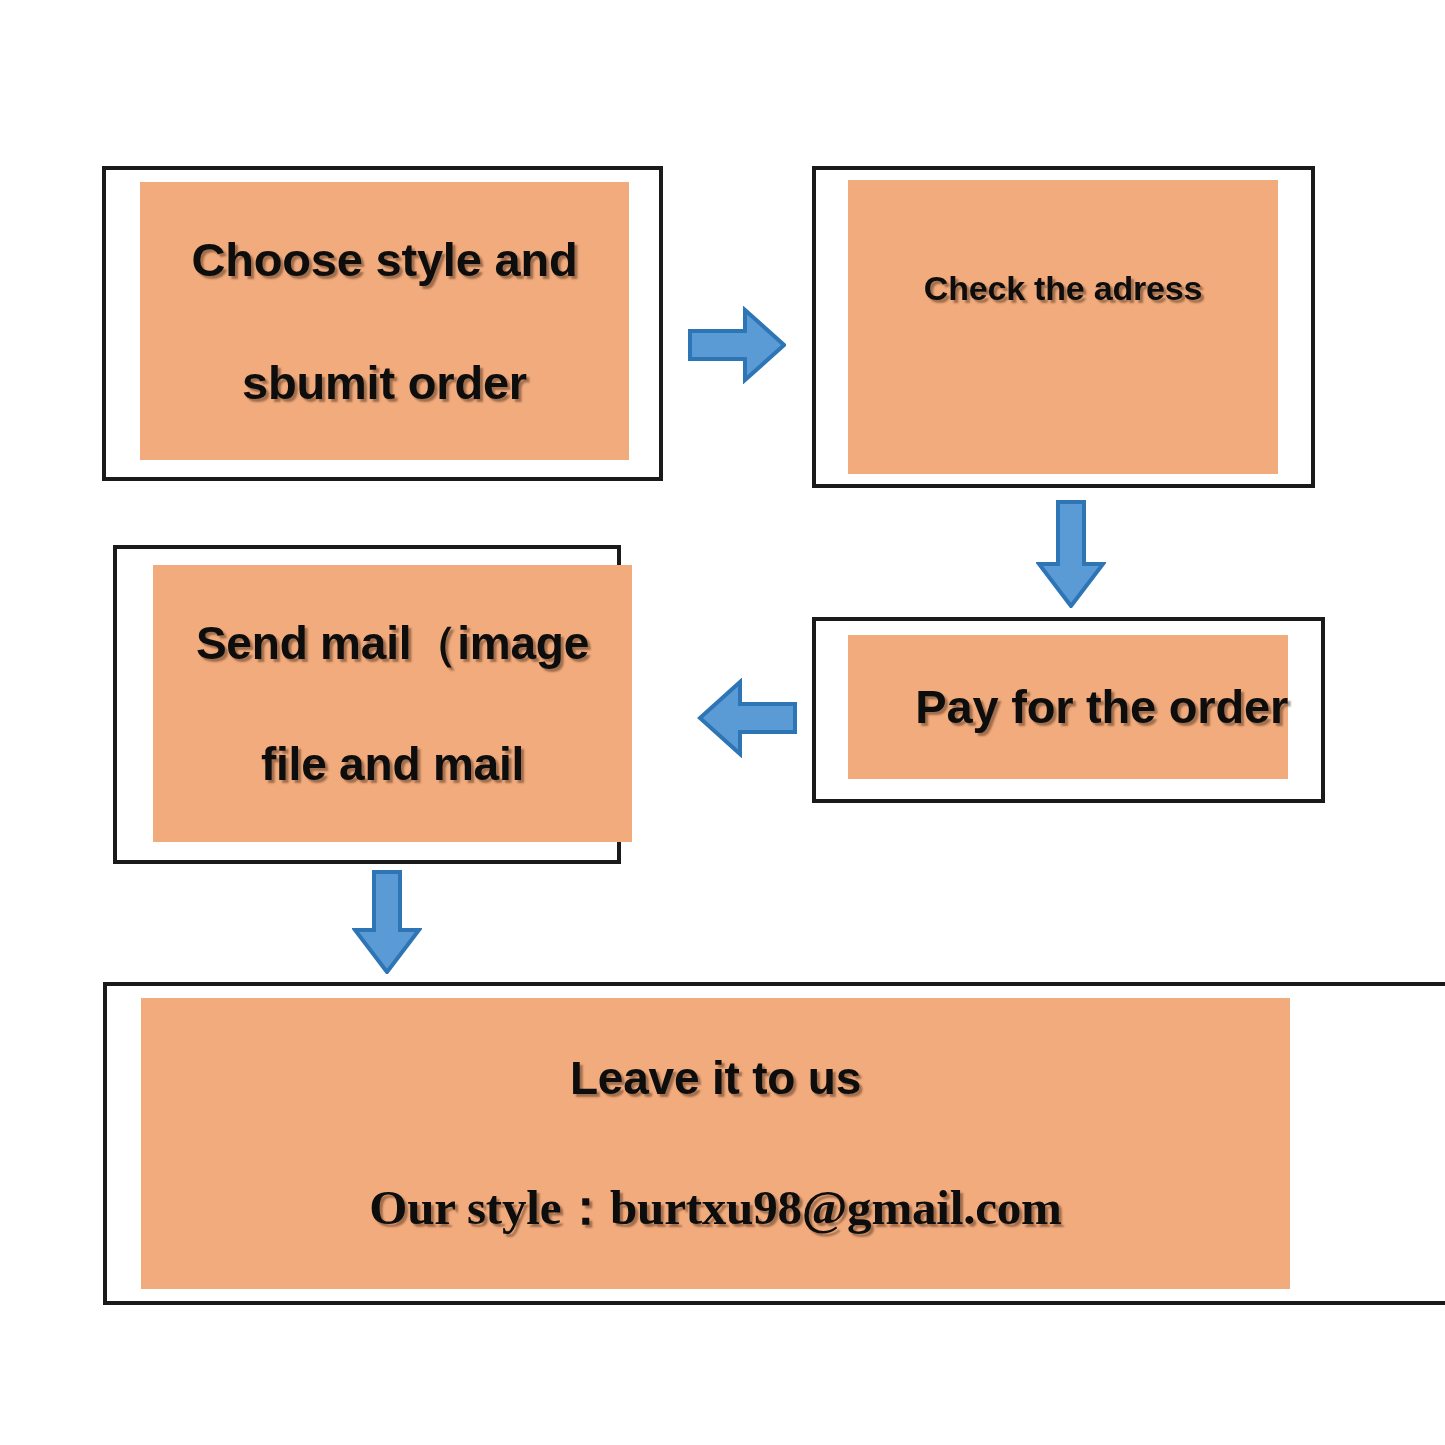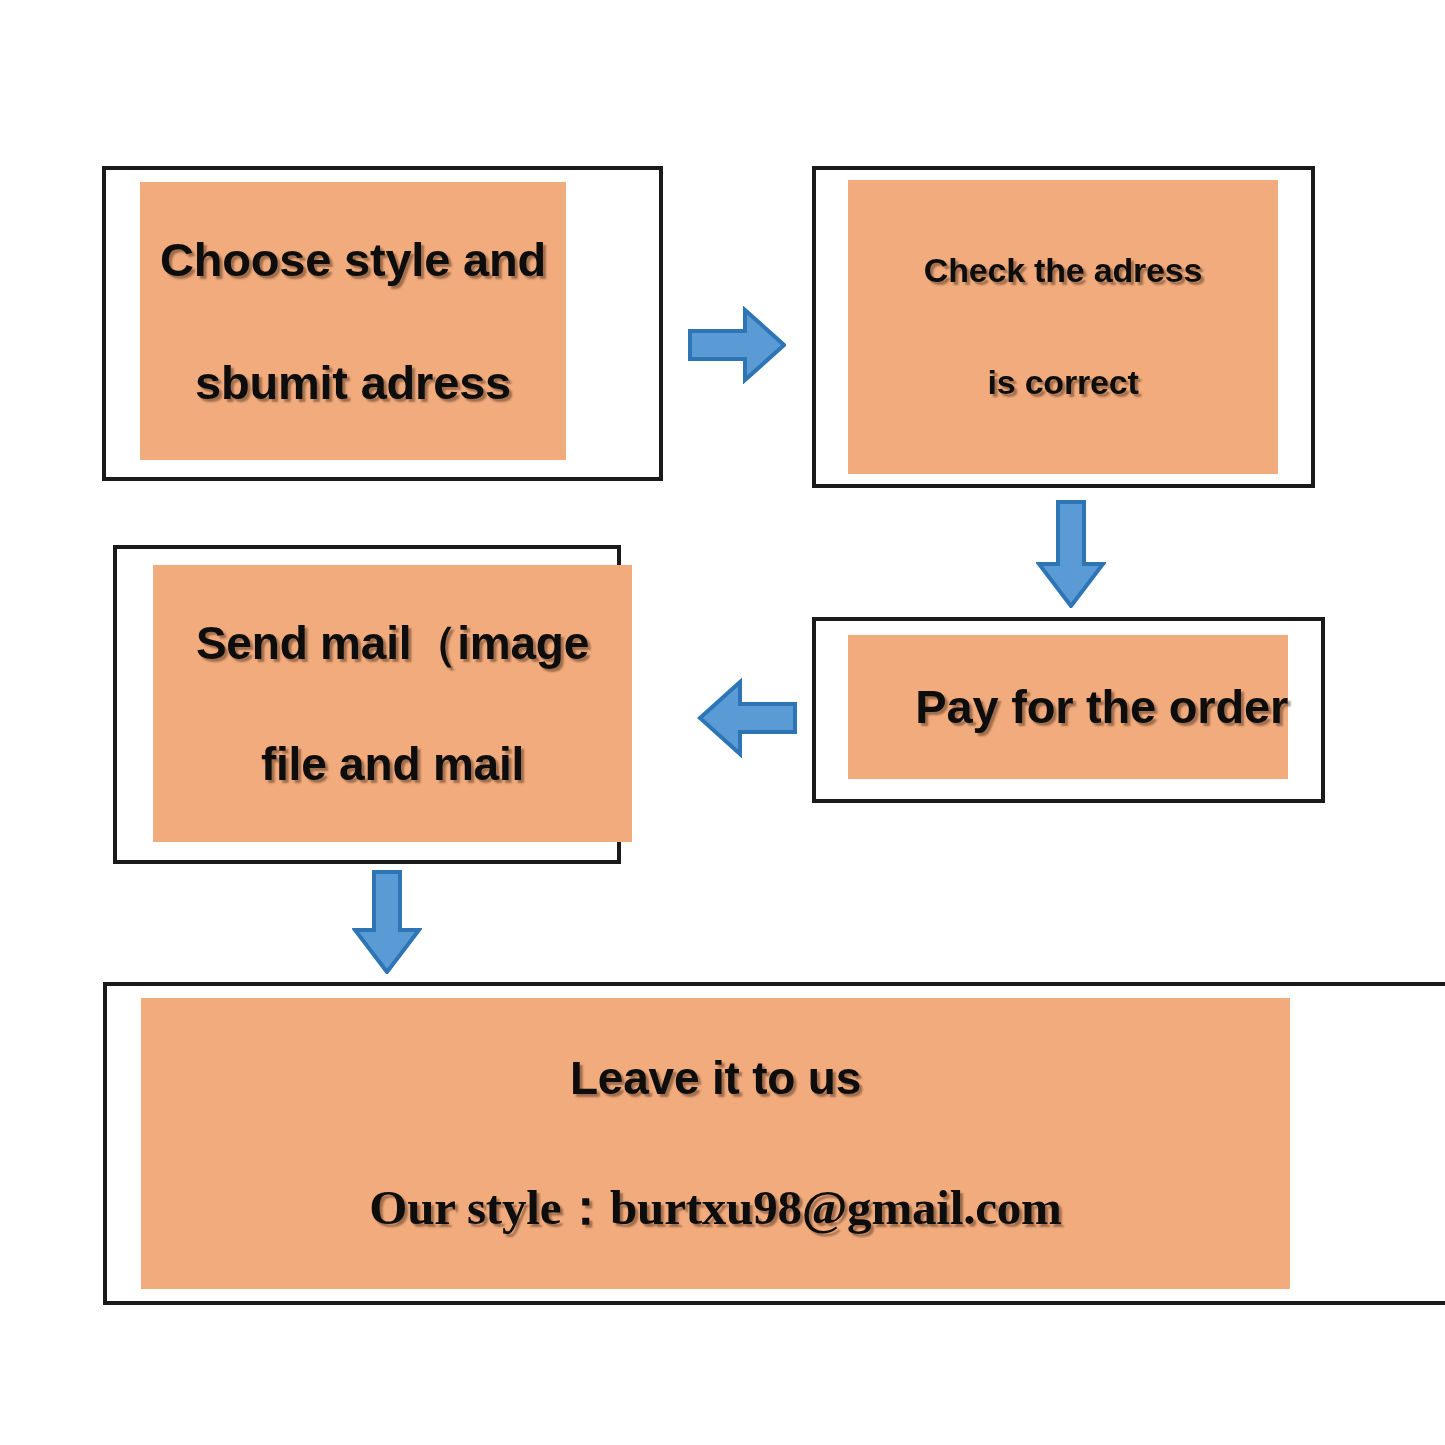--- a/index.html
+++ b/index.html
@@ -40,21 +40,21 @@
     color: #0d0d0d;
     font-weight: bold;
     letter-spacing: -0.2px;
     text-shadow: 3px 3px 2px rgba(60,35,20,0.45);
     white-space: nowrap;
     line-height: 1.05;
   }
 
   
   #box-choose       { left: 102px; top: 166px;  width: 561px;  height: 315px; }
-  #box-choose .flow-fill  { left: 34px; top: 12px; width: 426px; height: 278px; }
+  #box-choose .flow-fill  { left: 34px; top: 12px; width: 489px; height: 278px; }
 
   #box-check        { left: 812px; top: 166px;  width: 503px;  height: 322px; }
   #box-check .flow-fill   { left: 32px; top: 10px; width: 430px; height: 294px; }
 
   #box-sendmail     { left: 113px; top: 545px;  width: 508px;  height: 319px; }
   #box-sendmail .flow-fill{ left: 36px; top: 16px; width: 479px; height: 277px; }
 
   #box-pay          { left: 812px; top: 617px;  width: 513px;  height: 186px; }
   #box-pay .flow-fill     { left: 32px; top: 14px; width: 440px; height: 144px; }
 
@@ -86,29 +86,28 @@
 </style>
 </head>
 <body>
 
 <div id="canvas">
 
   <div class="flow-box" id="box-choose">
     <div class="flow-fill">
       <span class="flow-line">Choose style and</span>
       <span class="gap"></span>
-      <span class="flow-line">sbumit adress</span>
+      <span class="flow-line">sbumit order</span>
     </div>
   </div>
 
   <div class="flow-box" id="box-check">
     <div class="flow-fill">
       <span class="flow-line">Check the adress</span>
       <span class="gap"></span>
-      <span class="flow-line">is correct</span>
     </div>
   </div>
 
   <div class="flow-box" id="box-sendmail">
     <div class="flow-fill">
       <span class="flow-line">Send mail（image</span>
       <span class="gap"></span>
       <span class="flow-line">file and mail</span>
     </div>
   </div>

